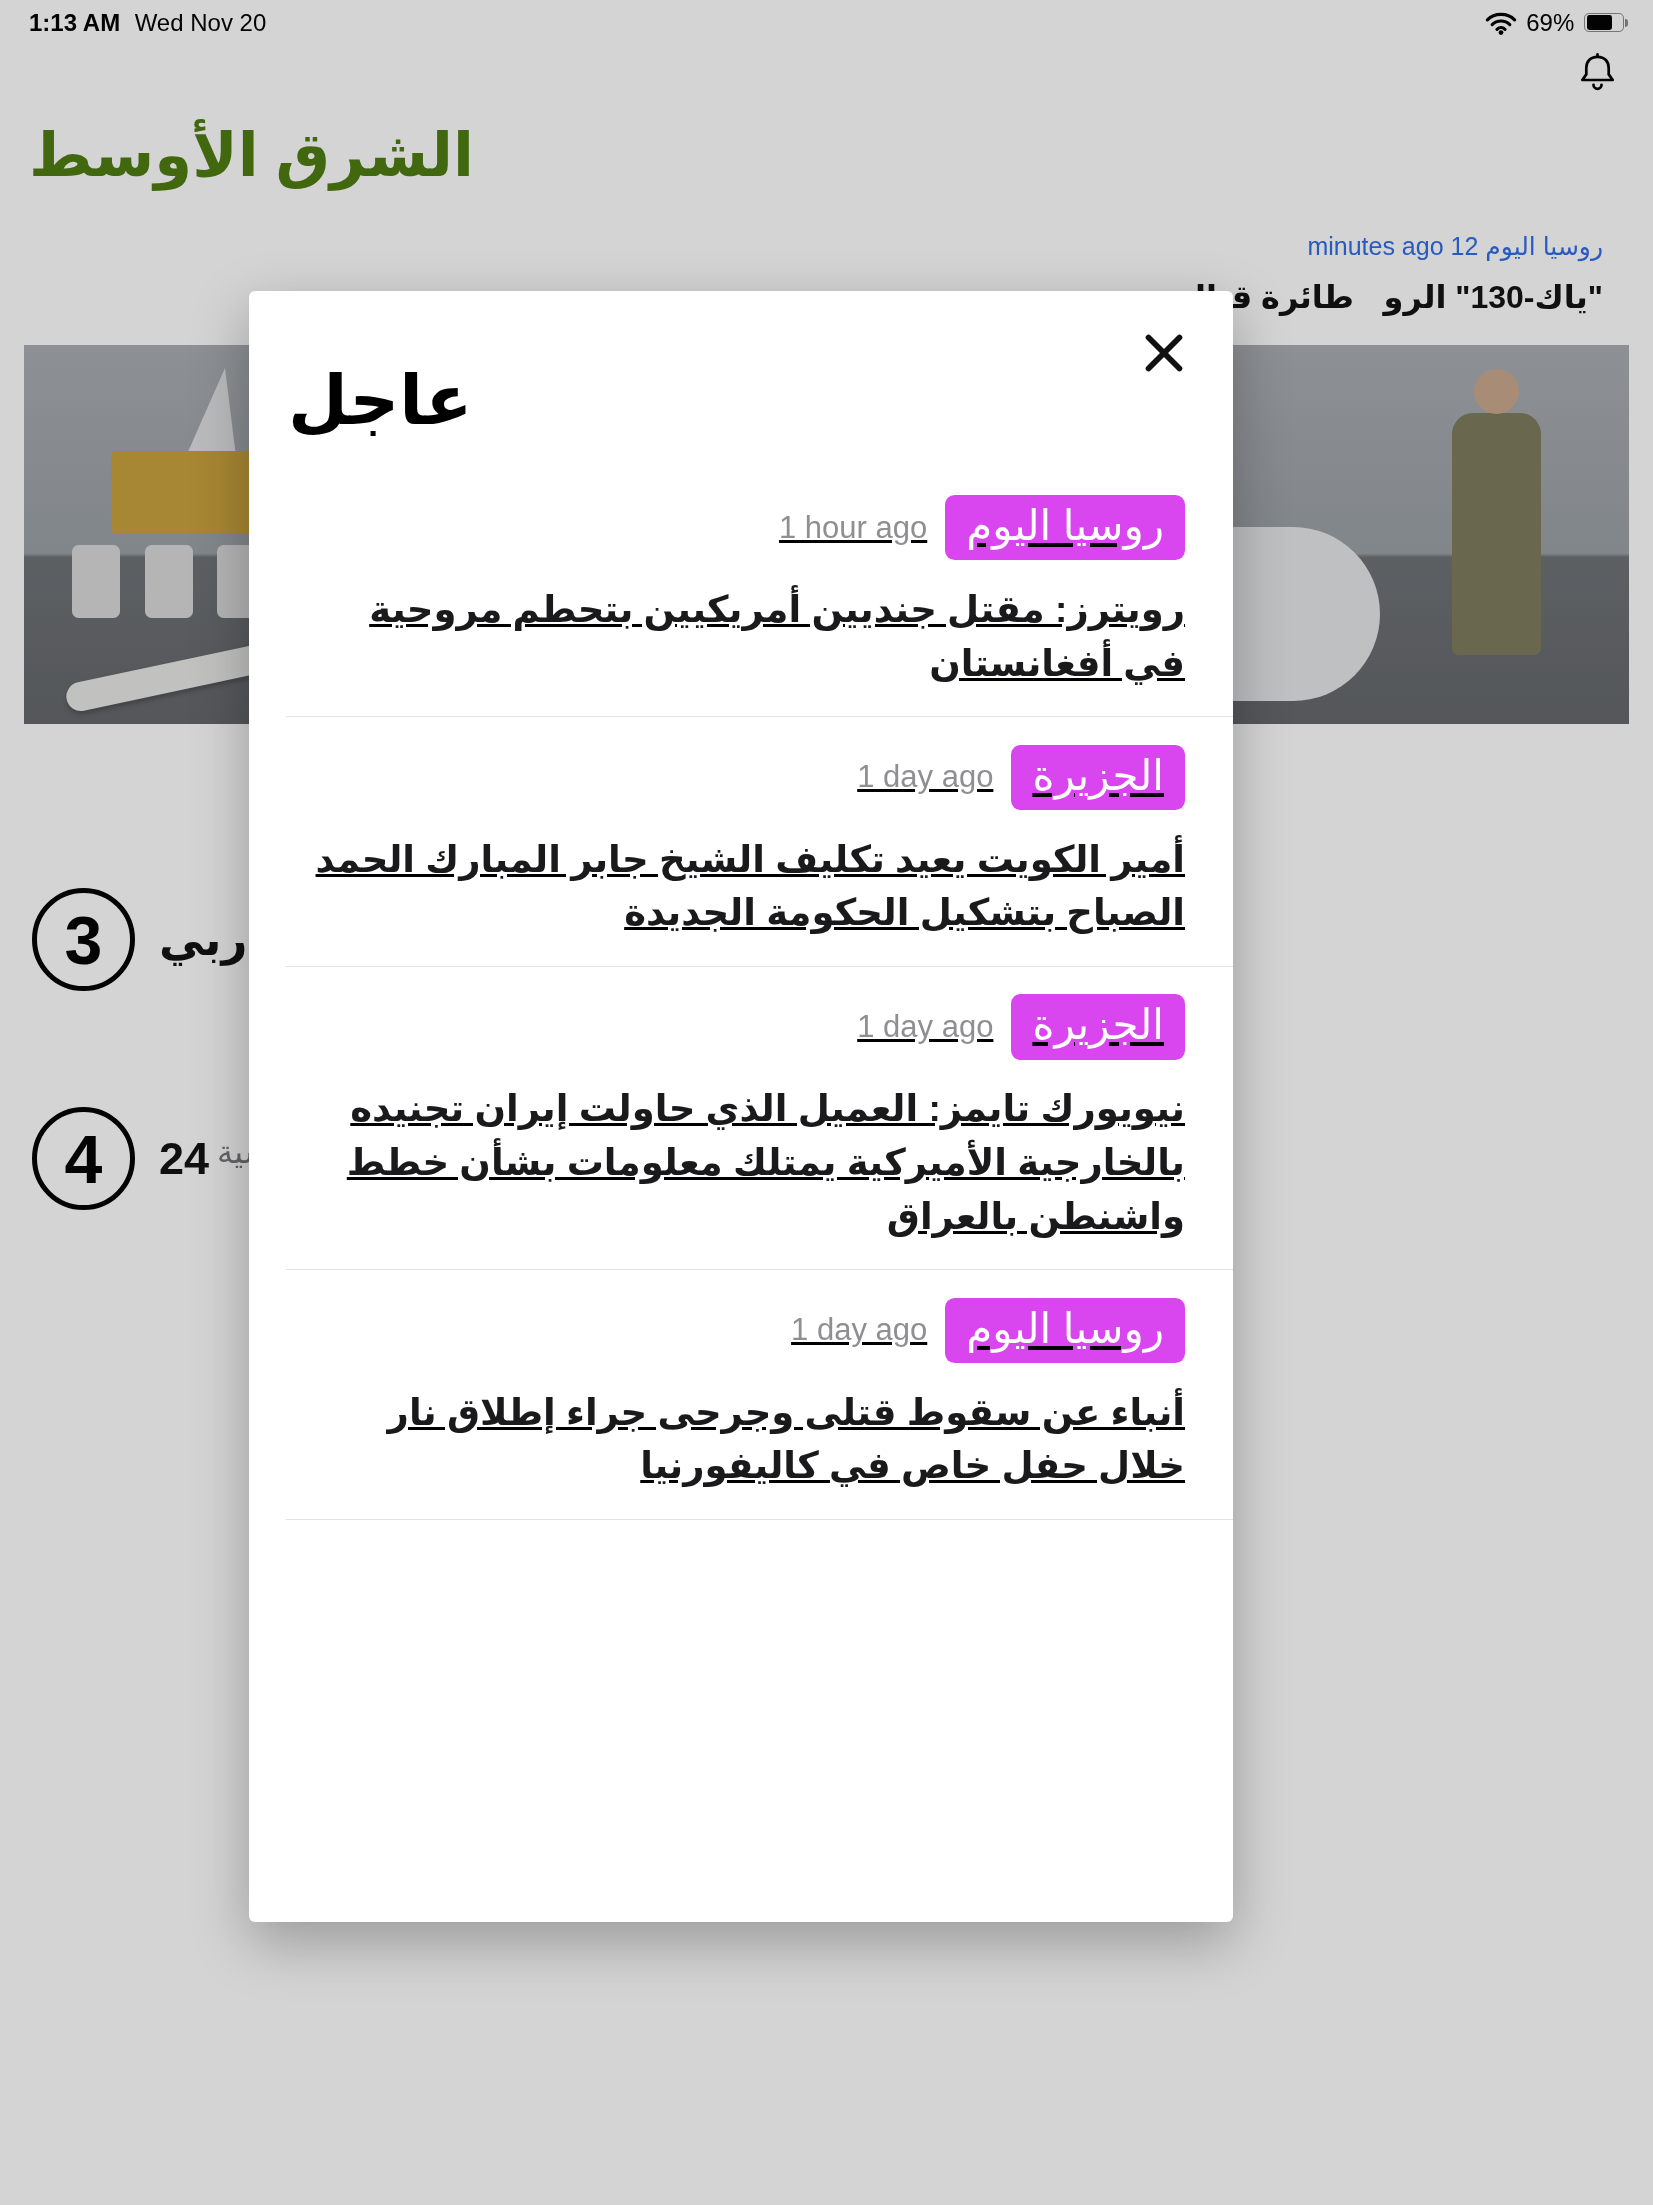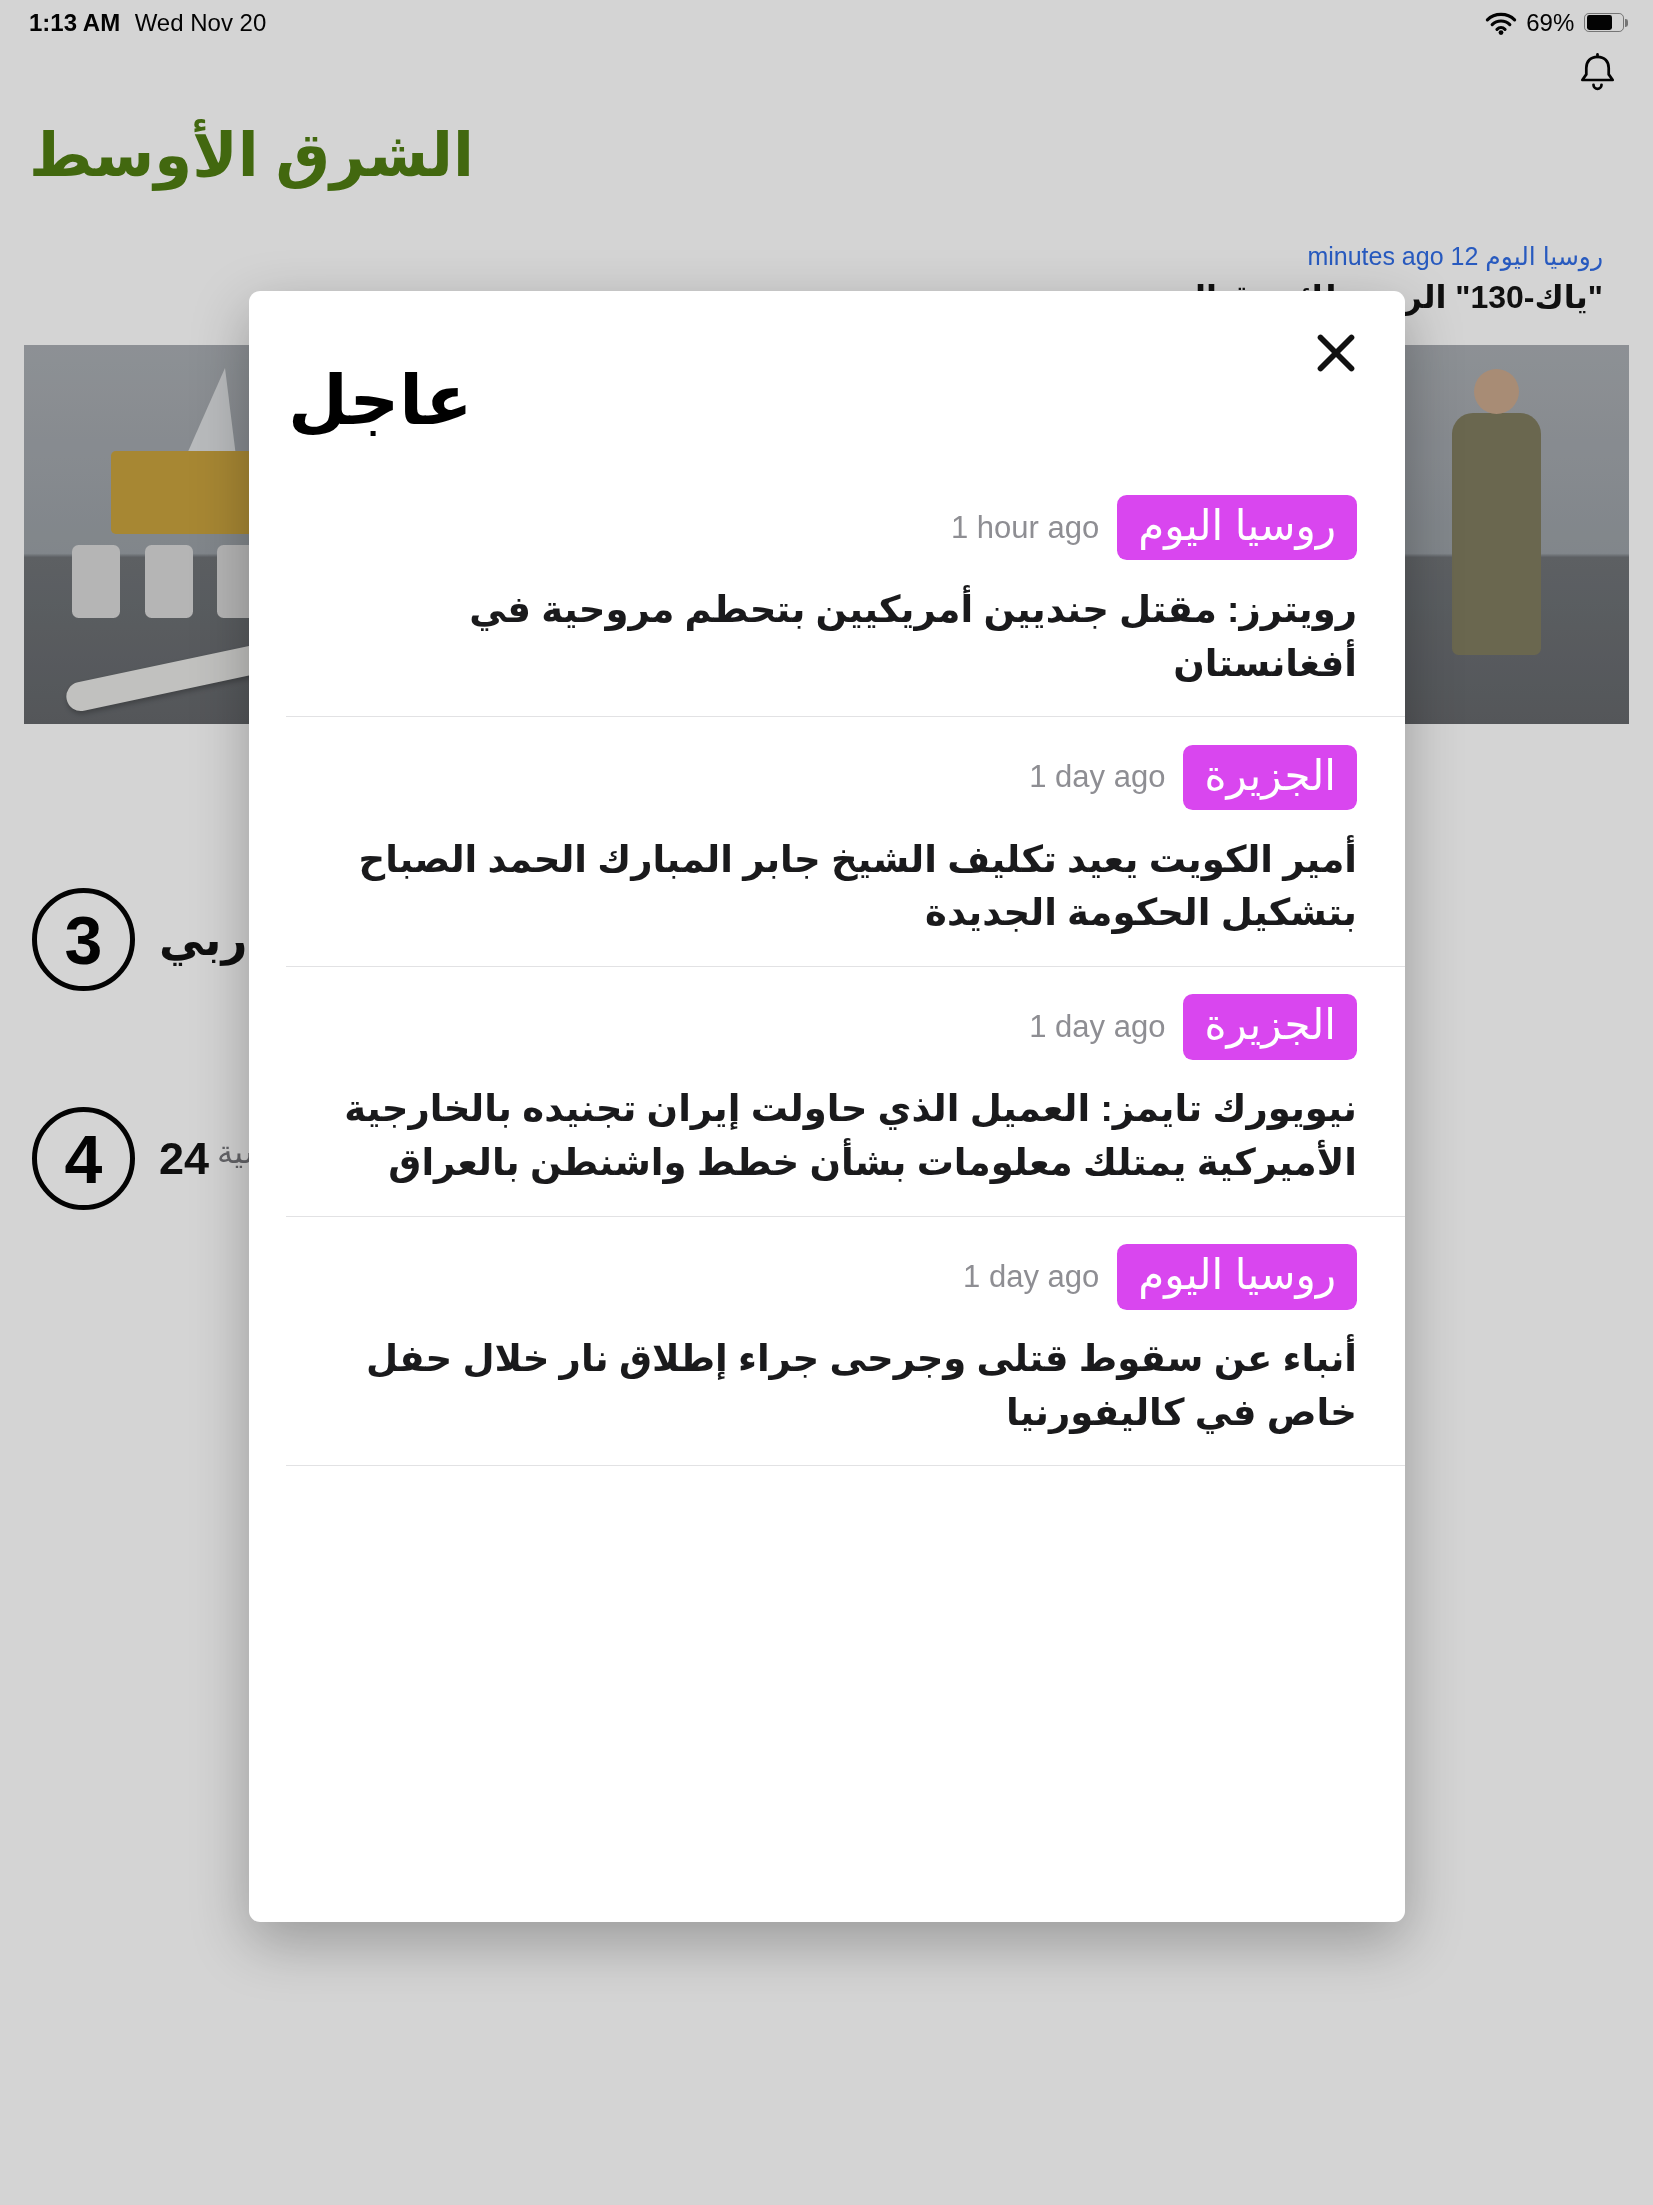--- a/index.html
+++ b/index.html
@@ -24,21 +24,21 @@
 
   .bell-wrap { position:absolute; top:52px; right:36px; z-index:1; }
 
   
   .page-title {
     position:absolute; top:119px; left:29px; font-size:61px; font-weight:700;
     color:#4d7c0f; z-index:1; direction:rtl;
   }
   .article-meta {
     position:absolute; top:232px; right:50px; font-size:25px; color:#2e6be6;
-    direction:rtl; z-index:1;margin-top:10px;
+    direction:rtl; z-index:1;
   }
   .frag { position:absolute; top:278px; font-size:32px; font-weight:700; color:#111; direction:rtl; z-index:1; white-space:nowrap; }
   .frag-right { right:50px; }
   .frag-mid { right:299px; }
 
   .gallery {
     position:absolute; top:345px; left:24px; right:24px; height:379px;
     display:flex; gap:8px; overflow:hidden; z-index:1;
   }
   .photo { flex:1; position:relative; overflow:hidden; background:linear-gradient(#a9adb2 0%, #9aa0a6 55%, #6e7276 56%, #63666a 100%); }
@@ -66,23 +66,24 @@
   }
   .rank-text { display:flex; flex-direction:row; gap:8px; }
   .rank-title { font-size:45px; font-weight:700; color:#111; white-space:nowrap; }
   .rank-sub { font-size:32px; color:#77777c; white-space:nowrap; }
 
   
   .dim { position:absolute; inset:0; background:rgba(15,15,15,.18); z-index:5; }
 
   
   .modal {
-    position:absolute; left:249px; top:291px; width:1156px; height:1631px;
-    background:#fff; border-radius:11px; z-index:10;
+    position:absolute; left:249px; top:291px; width:984px; height:1631px;
+    background:#fff; border-radius:6px; z-index:10;
     box-shadow:0 19.4px 57px rgba(0,0,0,.28);
+    text-decoration:underline;
   }
   .modal-close {
     position:absolute; top:37px; right:44px; width:50px; height:50px;
     display:flex; align-items:center; justify-content:center; cursor:pointer;
   }
   .modal-title {
     margin:69px 0 0 39px; font-size:69px; font-weight:700; color:#000; direction:rtl;
     display:inline-block;
   }
   .news-list { margin-top:27.4px; }

